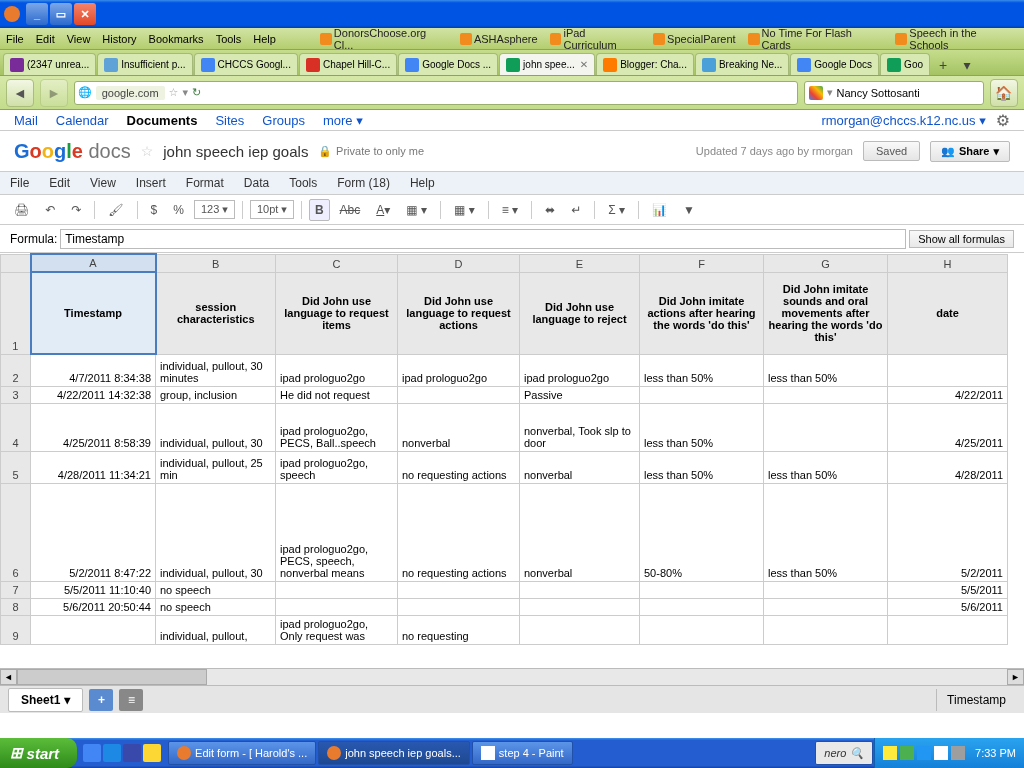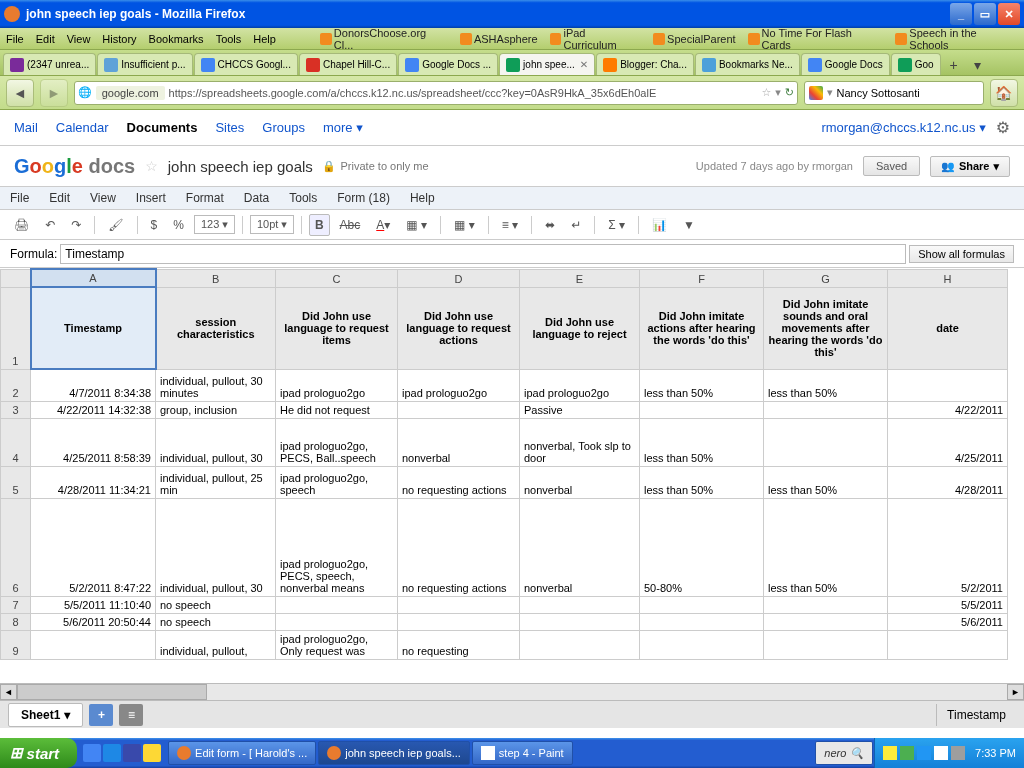--- a/index.html
+++ b/index.html
@@ -29,31 +29,31 @@
 
 
 .urlbar { height: 34px; background: linear-gradient(to bottom, #d6e8a8, #c3dc8b); display: flex; align-items: center; padding: 0 6px; gap: 6px; border-bottom: 1px solid #8ca84e; }
 .navbtn { width: 28px; height: 28px; border-radius: 4px; background: linear-gradient(to bottom,#f2f7e3,#d0e0a8); border:1px solid #aabd7a; display:flex; align-items:center; justify-content:center; font-size:14px; color:#555;}
 .urlfield { flex: 1; height: 24px; background: #fff; border: 1px solid #9aaf6c; border-radius: 3px; display: flex; align-items: center; font-size: 11px; padding: 0 3px; gap: 4px; overflow: hidden; }
 .urlfield .domain-badge { background: #eef2e0; padding: 1px 6px; border-radius: 2px; color: #444; }
 .urlfield .url-rest { color: #555; flex: 1; white-space: nowrap; overflow: hidden; }
 .searchfield { width: 180px; height: 24px; background: #fff; border: 1px solid #9aaf6c; border-radius: 3px; display: flex; align-items: center; padding: 0 4px; font-size: 11px; gap: 4px; }
 
 
-.gbar { height: 36px; border-bottom: 1px solid #ccc; display: flex; align-items: center; padding: 0 14px; font-size: 13px; }
+.gbar { height: 21px; border-bottom: 1px solid #ccc; display: flex; align-items: center; padding: 0 14px; font-size: 13px; }
 .gbar a { color: #1155cc; margin-right: 18px; text-decoration: none; }
 .gbar a.active { color: #000; font-weight: bold; }
 .gbar .spacer { flex: 1; }
 .gbar .email { color: #1155cc; margin-right: 10px; margin-left: 28px; }
 .gbar .gear { color: #666; font-size: 16px; }
 
 
 .dochead { height: 40px; padding: 6px 14px; display: flex; align-items: center; gap: 10px; }
 .gd-logo { font-size: 20px; font-weight: bold; }
-.gd-logo .b { color: #1a6dd6; } .gd-logo .r { color: #d83a23; } .gd-logo .y { color: #f0b418; } .gd-logo .g { color: #1a9c3f; } .gd-logo .docs { color: #777; font-weight: bold; }
+.gd-logo .b { color: #1a6dd6; } .gd-logo .r { color: #d83a23; } .gd-logo .y { color: #f0b418; } .gd-logo .g { color: #1a9c3f; } .gd-logo .docs { color: #777; font-weight: normal; }
 .star { color: #ccc; font-size: 14px; }
 .docname { font-size: 15px; color: #333; }
 .priv { color: #777; font-size: 11px; display: flex; align-items: center; gap: 4px; }
 .dochead .spacer { flex: 1; }
 .updated { color: #888; font-size: 11px; }
 .savebtn { padding: 3px 12px; background: linear-gradient(#f9f9f9,#e5e5e5); border: 1px solid #bbb; border-radius: 2px; font-size: 11px; color: #555; }
 .sharebtn { padding: 3px 10px; background: linear-gradient(#f9f9f9,#e5e5e5); border: 1px solid #bbb; border-radius: 2px; font-size: 11px; display: flex; align-items: center; gap: 4px; font-weight: bold; }
 
 
 .docmenubar { height: 24px; border-top: 1px solid #ccc; border-bottom: 1px solid #ccc; background: #edf2f8; display: flex; align-items: center; padding: 0 10px; font-size: 12px; gap: 20px; color: #333; }
@@ -105,21 +105,20 @@
 .taskbar .spacer { flex: 1; }
 .systray { height: 30px; background: linear-gradient(to bottom,#2aa3ef,#1480d8); padding: 0 8px; display: flex; align-items: center; gap: 10px; color: #fff; font-size: 11px; border-left: 1px solid #1060b0;}
 .systray .tray-icons { display:flex; gap:3px;}
 .systray .tray-icons span { width:14px; height:14px; display:inline-block;}
 </style>
 </head>
 <body>
 
 <div class="titlebar">
   <div class="ff-icon"></div>
-  <div class="title-text">john speech iep goals - Mozilla Firefox</div>
   <div class="winbtns">
     <div class="winbtn min">_</div>
     <div class="winbtn max">▭</div>
     <div class="winbtn close">✕</div>
   </div>
 </div>
 
 <div class="ff-menubar">
   <span>File</span>
   <span>Edit</span>
@@ -180,41 +179,40 @@
       <span class="favicon" style="background:#0f9d58"></span>
       <span>john spee...</span>
       <span class="close-x">✕</span>
     </div>
     <div class="tab">
       <span class="favicon" style="background:#ff7b00"></span>
       <span>Blogger: Cha...</span>
     </div>
     <div class="tab">
       <span class="favicon" style="background:#4ca0da"></span>
-      <span>Bookmarks Ne...</span>
+      <span>Breaking Ne...</span>
     </div>
     <div class="tab">
       <span class="favicon" style="background:#4285f4"></span>
       <span>Google Docs</span>
     </div>
     <div class="tab">
       <span class="favicon" style="background:#0f9d58"></span>
       <span>Goo</span>
     </div>
     <div class="newtab">+</div>
     <div class="newtab">▾</div>
   </div>
 
 <div class="urlbar">
   <div class="navbtn">◄</div>
   <div class="navbtn" style="opacity:.5">►</div>
   <div class="urlfield">
     <span>🌐</span>
     <span class="domain-badge">google.com</span>
-    <span class="url-rest">https://spreadsheets.google.com/a/chccs.k12.nc.us/spreadsheet/ccc?key=0AsR9HkA_35x6dEh0alE</span>
     <span style="color:#aaa">☆</span>
     <span style="color:#888">▾</span>
     <span style="color:#3a7a3a">↻</span>
   </div>
   <div class="searchfield">
     <span style="width:14px;height:14px;background:linear-gradient(45deg,#4285f4,#ea4335,#fbbc05,#34a853);border-radius:2px"></span>
     <span style="color:#888">▾</span>
     <span>Nancy Sottosanti</span>
   </div>
   <div class="navbtn">🏠</div>

